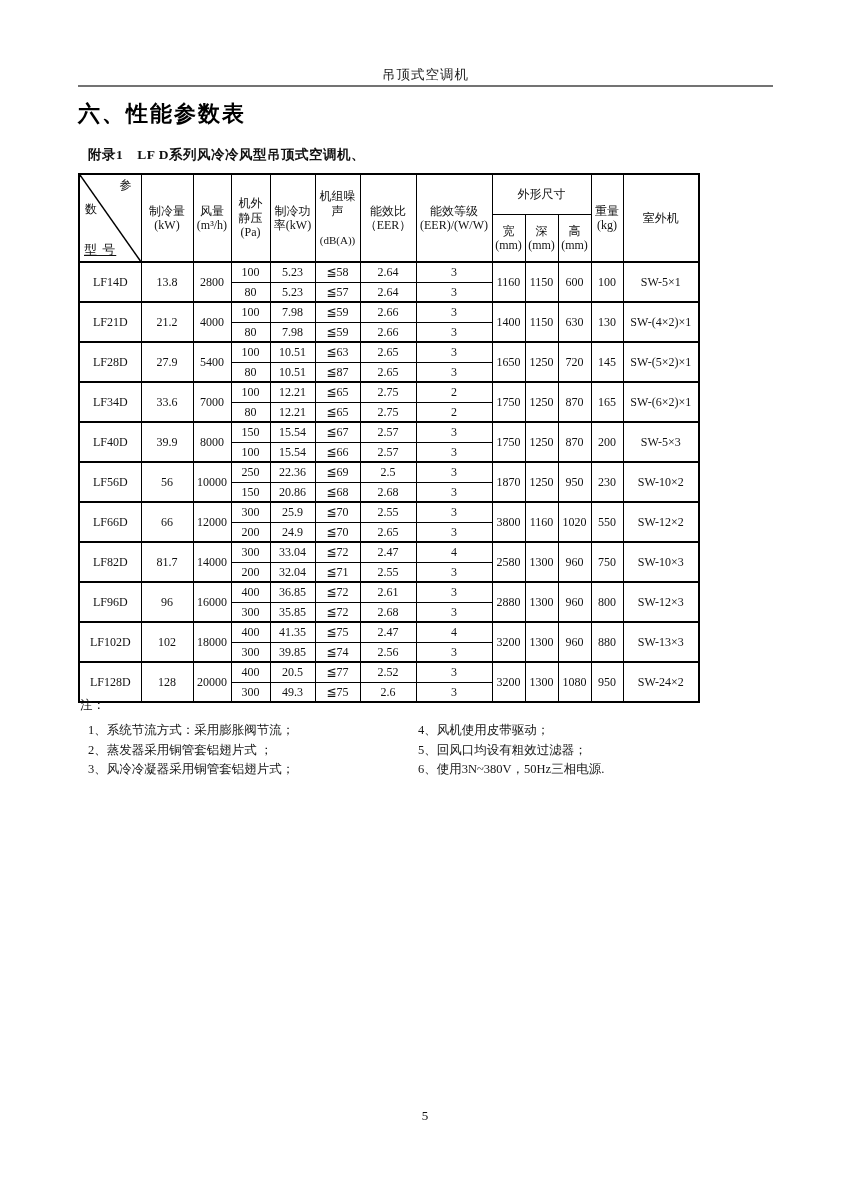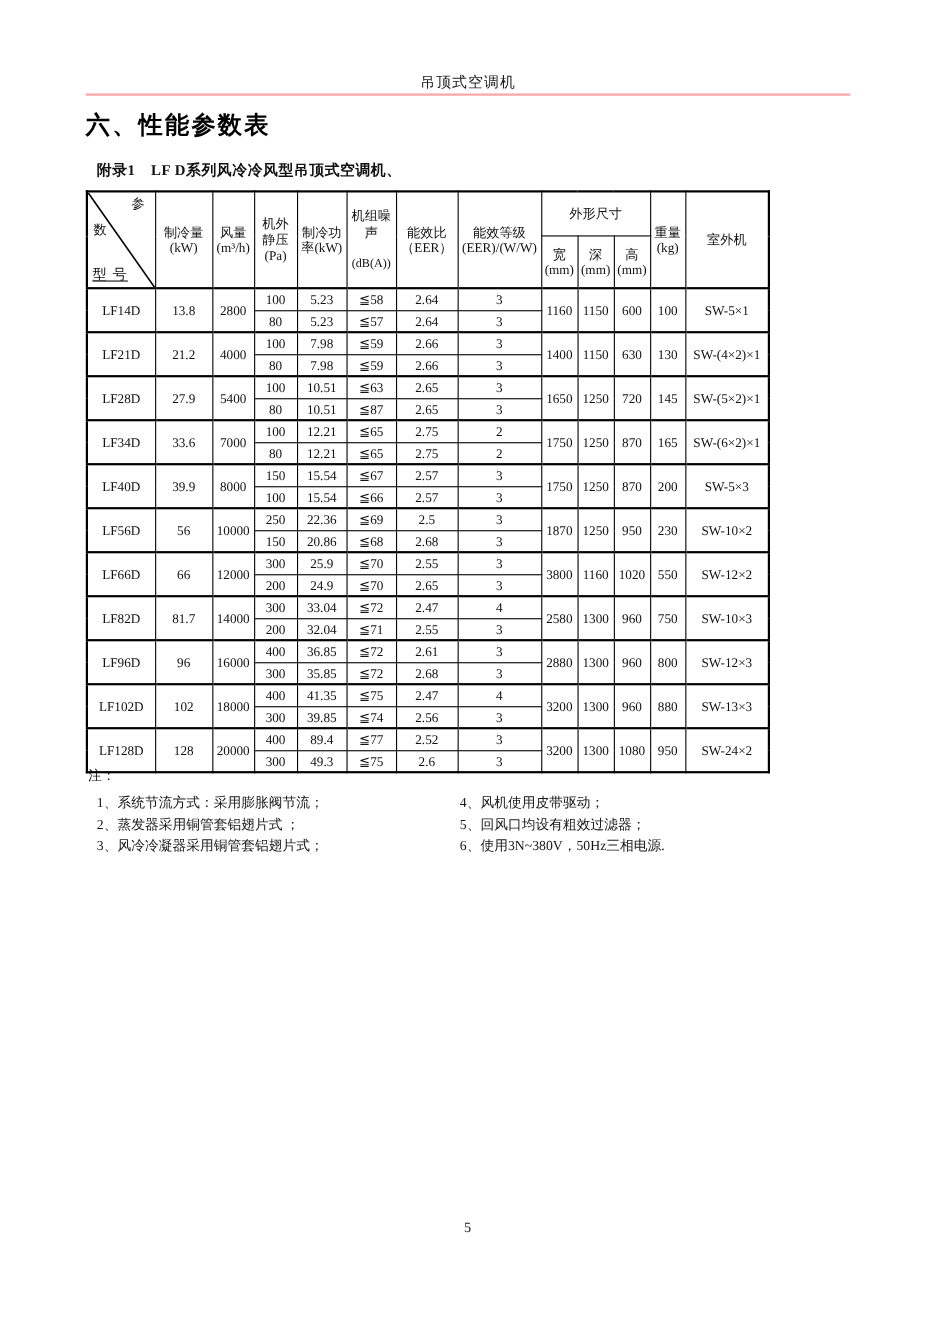--- a/index.html
+++ b/index.html
@@ -5,21 +5,21 @@
   * { margin:0; padding:0; box-sizing:border-box; }
   html,body { background:#e8e8e8; }
   .page {
     position:relative; width:850px; height:1202px; margin:0 auto;
     background:#ffffff; overflow:hidden;
     font-family:"Liberation Serif","DejaVu Serif",serif; color:#111;
   }
   .doc-header {
     position:absolute; left:78px; top:66px; width:695px; height:21px;
     text-align:center; font-size:13.5px; letter-spacing:1px;
-    border-bottom:2px solid #fca5a5; color:#222;
+    border-bottom:2px solid #737373; color:#222;
   }
   .section-title {
     position:absolute; left:78px; top:99px;
     font-family:"Liberation Sans","DejaVu Sans",sans-serif;
     font-size:22px; font-weight:bold; letter-spacing:2px; color:#000;
   }
   .appendix {
     position:absolute; left:88px; top:146px;
     font-size:13.5px; font-weight:bold; letter-spacing:0.5px;
   }
@@ -342,21 +342,21 @@
           <td>39.85</td>
           <td>≦74</td>
           <td>2.56</td>
           <td>3</td>
         </tr>
         <tr class="grp">
           <td rowspan="2">LF128D</td>
           <td rowspan="2">128</td>
           <td rowspan="2">20000</td>
           <td>400</td>
-          <td>89.4</td>
+          <td>20.5</td>
           <td>≦77</td>
           <td>2.52</td>
           <td>3</td>
           <td rowspan="2">3200</td>
           <td rowspan="2">1300</td>
           <td rowspan="2">1080</td>
           <td rowspan="2">950</td>
           <td rowspan="2">SW-24×2</td>
         </tr>
         <tr>

